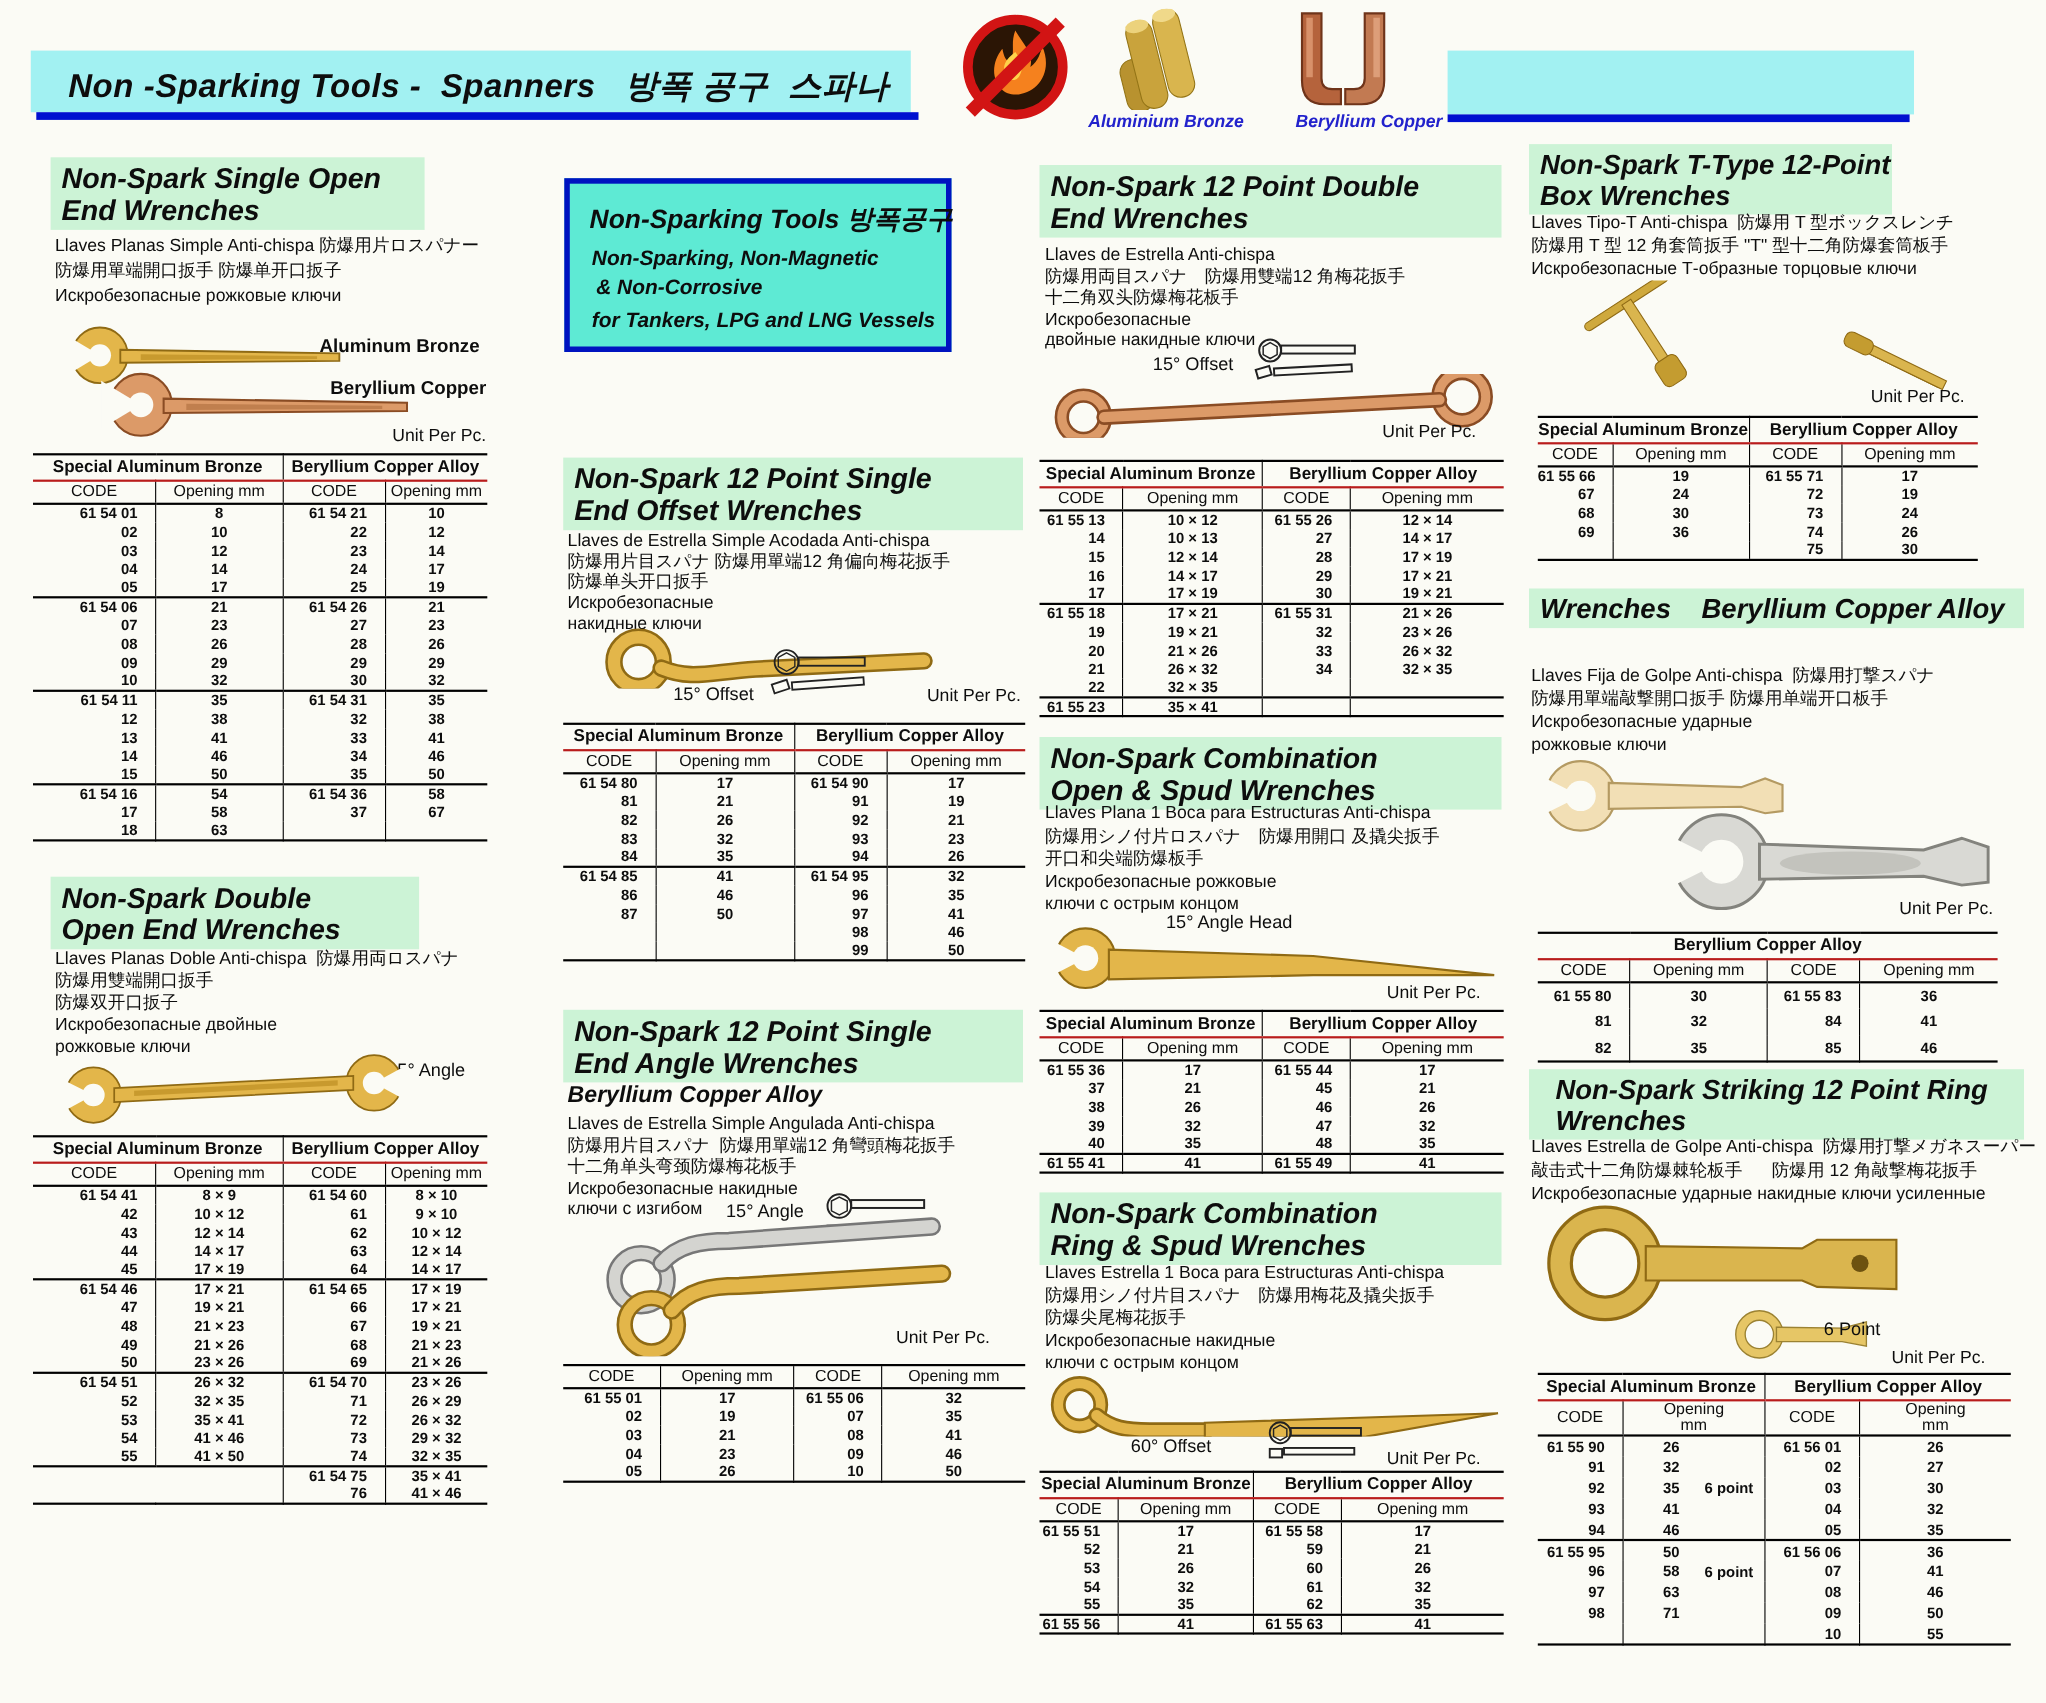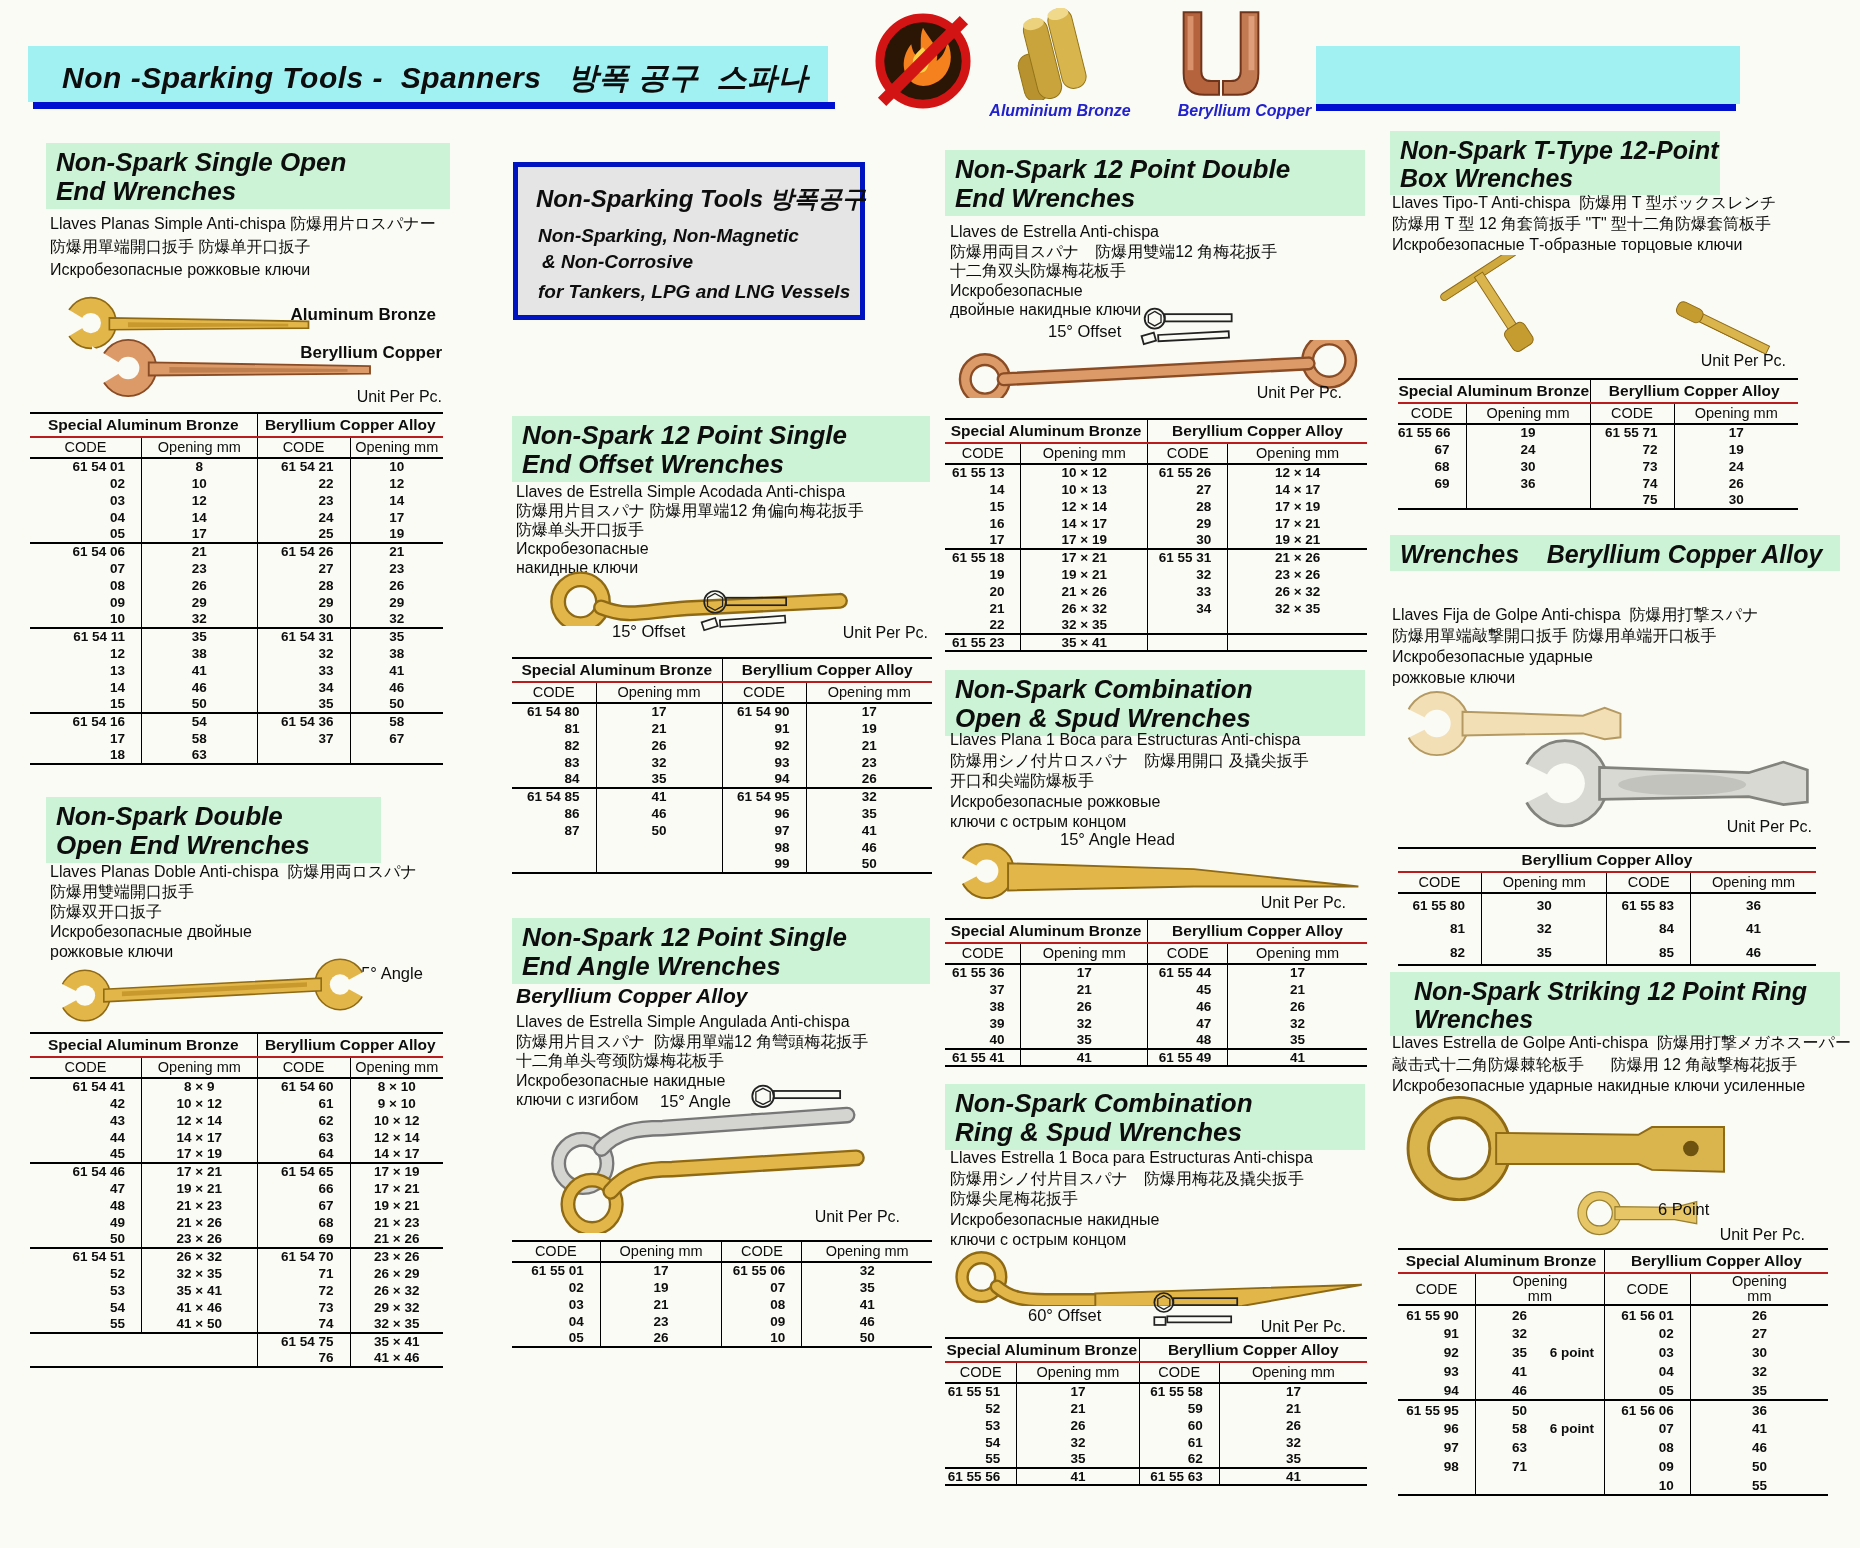--- a/index.html
+++ b/index.html
@@ -13,21 +13,21 @@
   .mat-label { color:#2222cc; font-style:italic; font-weight:bold; font-size:16px; text-align:center; white-space:nowrap; }
   .sec-title { background:#ccf3d6; font-weight:bold; font-style:italic; font-size:26px; line-height:1.12;
                padding:5px 8px 3px 10px; white-space:nowrap; }
   .sec-title div { white-space:pre; }
   .alloy-sub { font-weight:bold; font-style:italic; font-size:21px; white-space:nowrap; }
   .subs { font-size:16px; line-height:20px; }
   .subs div { white-space:pre; }
   .unit { font-size:16px; white-space:nowrap; }
   .anno { font-size:16.5px; white-space:nowrap; }
   .imgl { font-size:17px; font-weight:bold; white-space:nowrap;margin-top:18px; }
-  .infobox { border:5px solid #0013c0; background:#e5e5e5; }
+  .infobox { border:5px solid #0013c0; background:#5eead4; }
   .infobox .ib-title { font-size:24px; font-weight:bold; font-style:italic; white-space:nowrap; }
   .infobox .ib-line { font-size:19px; font-weight:bold; font-style:italic; white-space:nowrap; }
   .tab { position:absolute; }
   .ctab { border-collapse:collapse; width:100%; table-layout:fixed;
           border-top:2px solid #000; border-bottom:2px solid #000; }
   .ctab th, .ctab td { padding:0; overflow:hidden; }
   .ctab .mh { font-size:15.5px; font-weight:bold; text-align:center; height:24px;
               border-bottom:2px solid #b91c1c; white-space:nowrap; }
   .ctab .ch { font-size:14.5px; font-weight:normal; text-align:center; height:21px;
               border-bottom:2px solid #000; line-height:1.05; white-space:pre-line; }
@@ -71,21 +71,21 @@
   <path d="M22 6 h18 v60 q0 10 10 10 h8 v14 h-15 q-21 0 -21 -22 Z" fill="#b5633c" stroke="#6f341a" stroke-width="2"></path>
   <path d="M98 6 h-18 v60 q0 10 -10 10 h-8 v14 h15 q21 0 21 -22 Z" fill="#c27a52" stroke="#6f341a" stroke-width="2"></path>
   <rect x="26" y="10" width="6" height="55" fill="#d8916a"></rect>
   <rect x="88" y="10" width="6" height="55" fill="#dd9e79"></rect>
 </svg>
 <div class="abs mat-label" style="left:1152px;top:102px;width:185px;">Beryllium Copper</div>
 
 <div class="abs cyanbar" style="left:1316px;top:46px;width:424px;height:58px;"></div>
 <div class="abs blueline" style="left:1316px;top:104px;width:420px;height:7px;"></div>
 
-<div class="abs sec-title" style="left:46px;top:143px;width:404px;">
+<div class="abs sec-title" style="left:46px;top:143px;width:340px;">
   <div>Non-Spark Single Open</div>
   <div>End Wrenches</div>
 </div>
 <div class="abs subs" style="left:50px;top:212px;line-height:23px;">
   <div>Llaves Planas Simple Anti-chispa 防爆用片ロスパナー</div>
   <div>防爆用單端開口扳手 防爆单开口扳子</div>
   <div>Искробезопасные рожковые ключи</div>
 </div>
 <div class="abs imgl" style="left:240px;top:287px;width:196px;text-align:right;">Aluminum Bronze</div>
 <svg class="abs" style="left:58px;top:296px;" width="258" height="54" viewBox="0 0 300 64">

